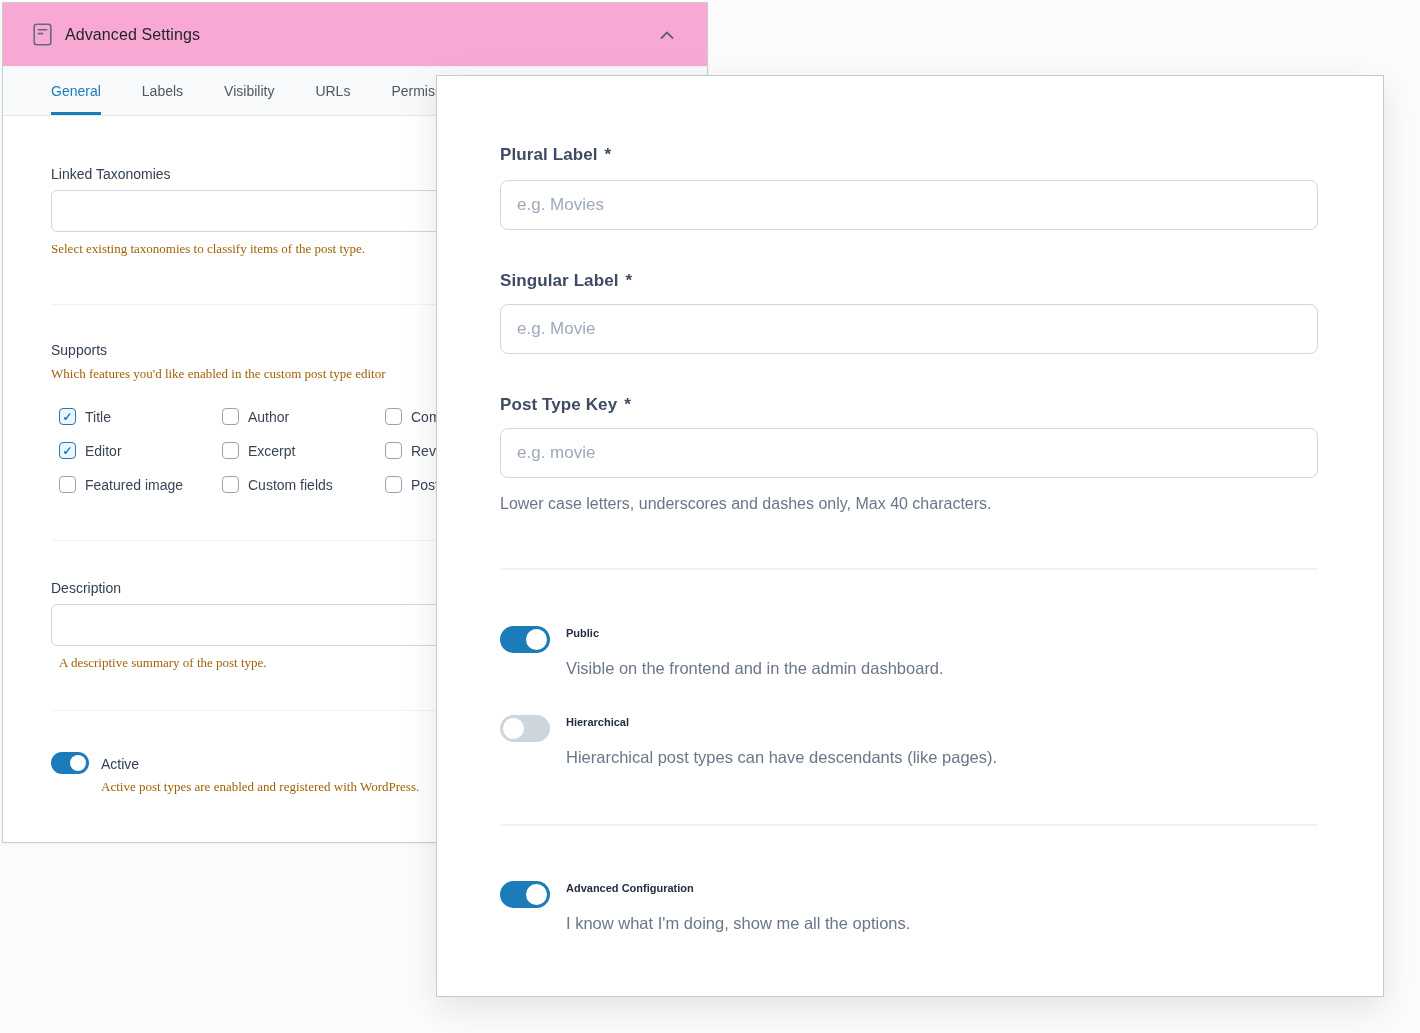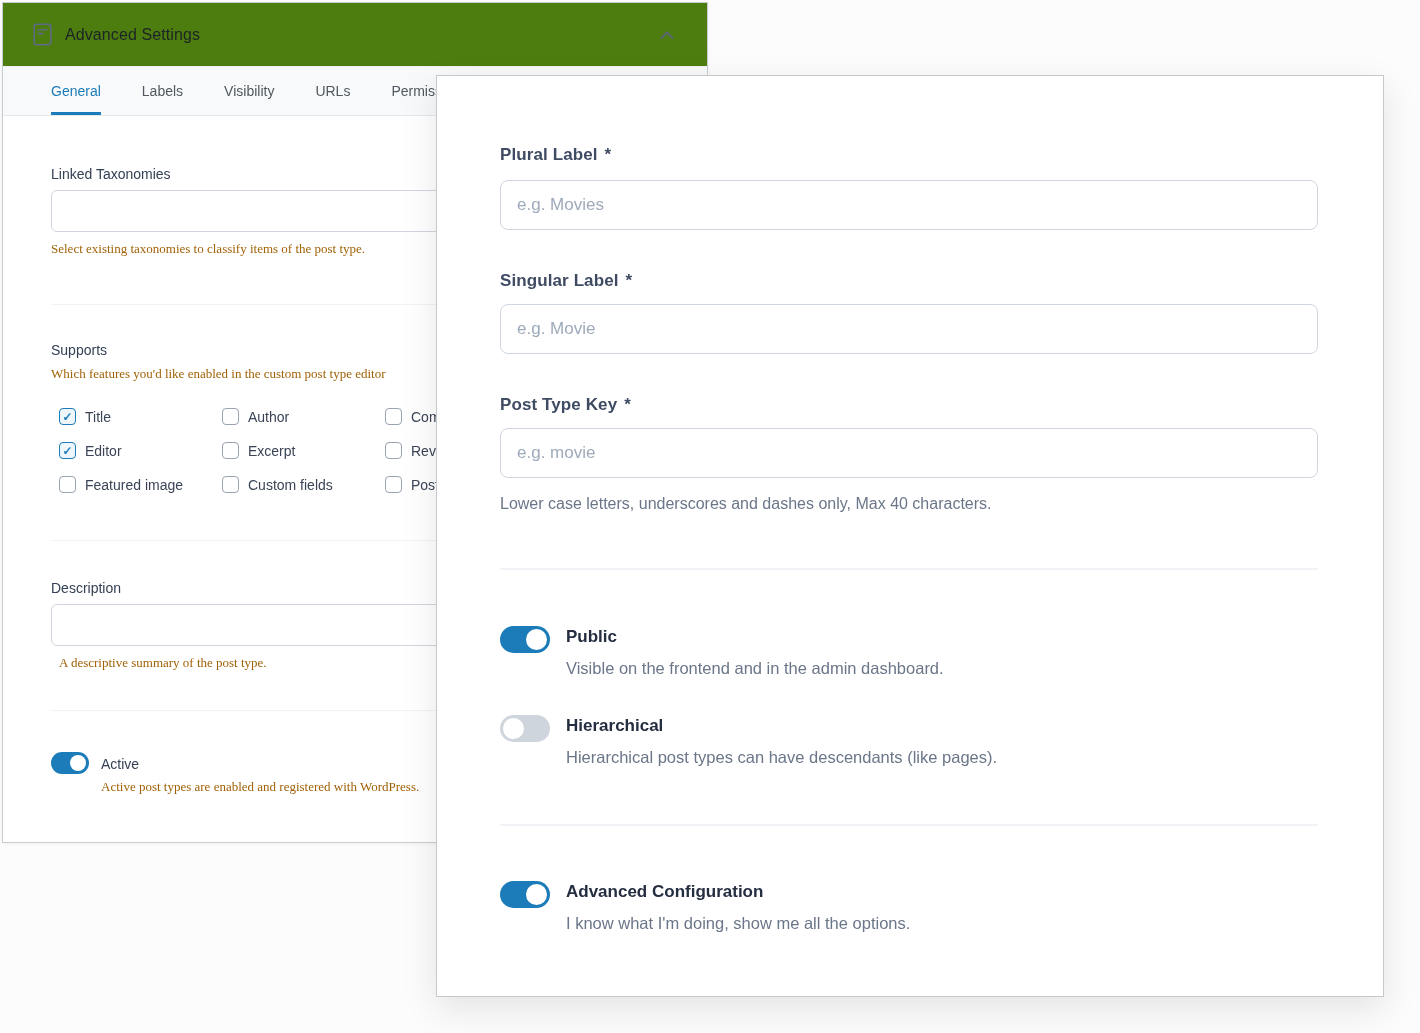--- a/index.html
+++ b/index.html
@@ -20,21 +20,21 @@
     z-index: 1;
   }
   .modal {
     left: 436px; top: 75px; width: 948px; height: 922px;
     border: 1px solid #c6c9cc;
     box-shadow: 0 12px 34px rgba(0,0,0,.10);
     z-index: 2;
   }
   
   .s-header { position: absolute; top: 0; left: 0; right: 0; height: 63px;
-    display: flex; align-items: center; padding: 0 28px 0 30px; background: #4d7c0f; }
+    display: flex; align-items: center; padding: 0 28px 0 30px; background: #f9a8d4; }
   .doc-icon { display: inline-flex; color: #5f6b85; }
   .s-title { font-size: 16px; font-weight: 400; color: #1d2327; margin: 0 0 0 13px; letter-spacing: .1px; }
   .collapse-btn { margin-left: auto; background: none; border: none; padding: 4px; cursor: pointer;
     display: inline-flex; color: #5a6578; }
   .tabbar { position: absolute; top: 63px; left: 0; right: 0; height: 50px;
     background: #f8f9fa; border-top: 1px solid #f0f1f3; border-bottom: 1px solid #e6e9ec;
     display: flex; gap: 41px; padding-left: 48px; }
   .tab { height: 100%; display: flex; align-items: center; font-size: 14px; color: #50575e;
     border-bottom: 3px solid transparent; padding-top: 3px; cursor: pointer; white-space: nowrap; }
   .tab.active { color: var(--accent); border-bottom-color: var(--accent); }
@@ -60,21 +60,21 @@
   .switch.lg { width: 50px; height: 27px; } .switch.lg::after { width: 21px; height: 21px; }
   .switch.lg.on::after { transform: translateX(23px); }
   
   .m-label { position: absolute; font-size: 17px; font-weight: 600; color: #3f4b63; letter-spacing: .1px; }
   .m-label .req { margin-left: 7px; }
   .m-input { position: absolute; height: 50px; width: 818px; border: 1px solid #cfd6e0; border-radius: 8px;
     background: #fff; font-size: 17px; padding: 0 16px; outline: none; color: #344054; }
   .m-input::placeholder, .s-input::placeholder { color: #9eaaba; opacity: 1; }
   .m-help { position: absolute; font-size: 16px; color: #6b7689; }
   .m-hr { position: absolute; height: 2px; background: #f0f2f5; border-radius: 2px; }
-  .tgl-title { position: absolute; font-size: 17px; font-weight: 600; color: #242e40; }
+  .tgl-title { position: absolute; font-size: 11px; font-weight: 600; color: #242e40; }
   .tgl-help  { position: absolute; font-size: 16.5px; color: #6b7689; }
 </style>
 </head>
 <body>
 
 <section class="panel settings">
 
   <div class="s-header">
     <span class="doc-icon">
       <svg width="19" height="23" viewBox="0 0 19 23" fill="none" stroke="currentColor" stroke-width="1.6" stroke-linecap="round">

